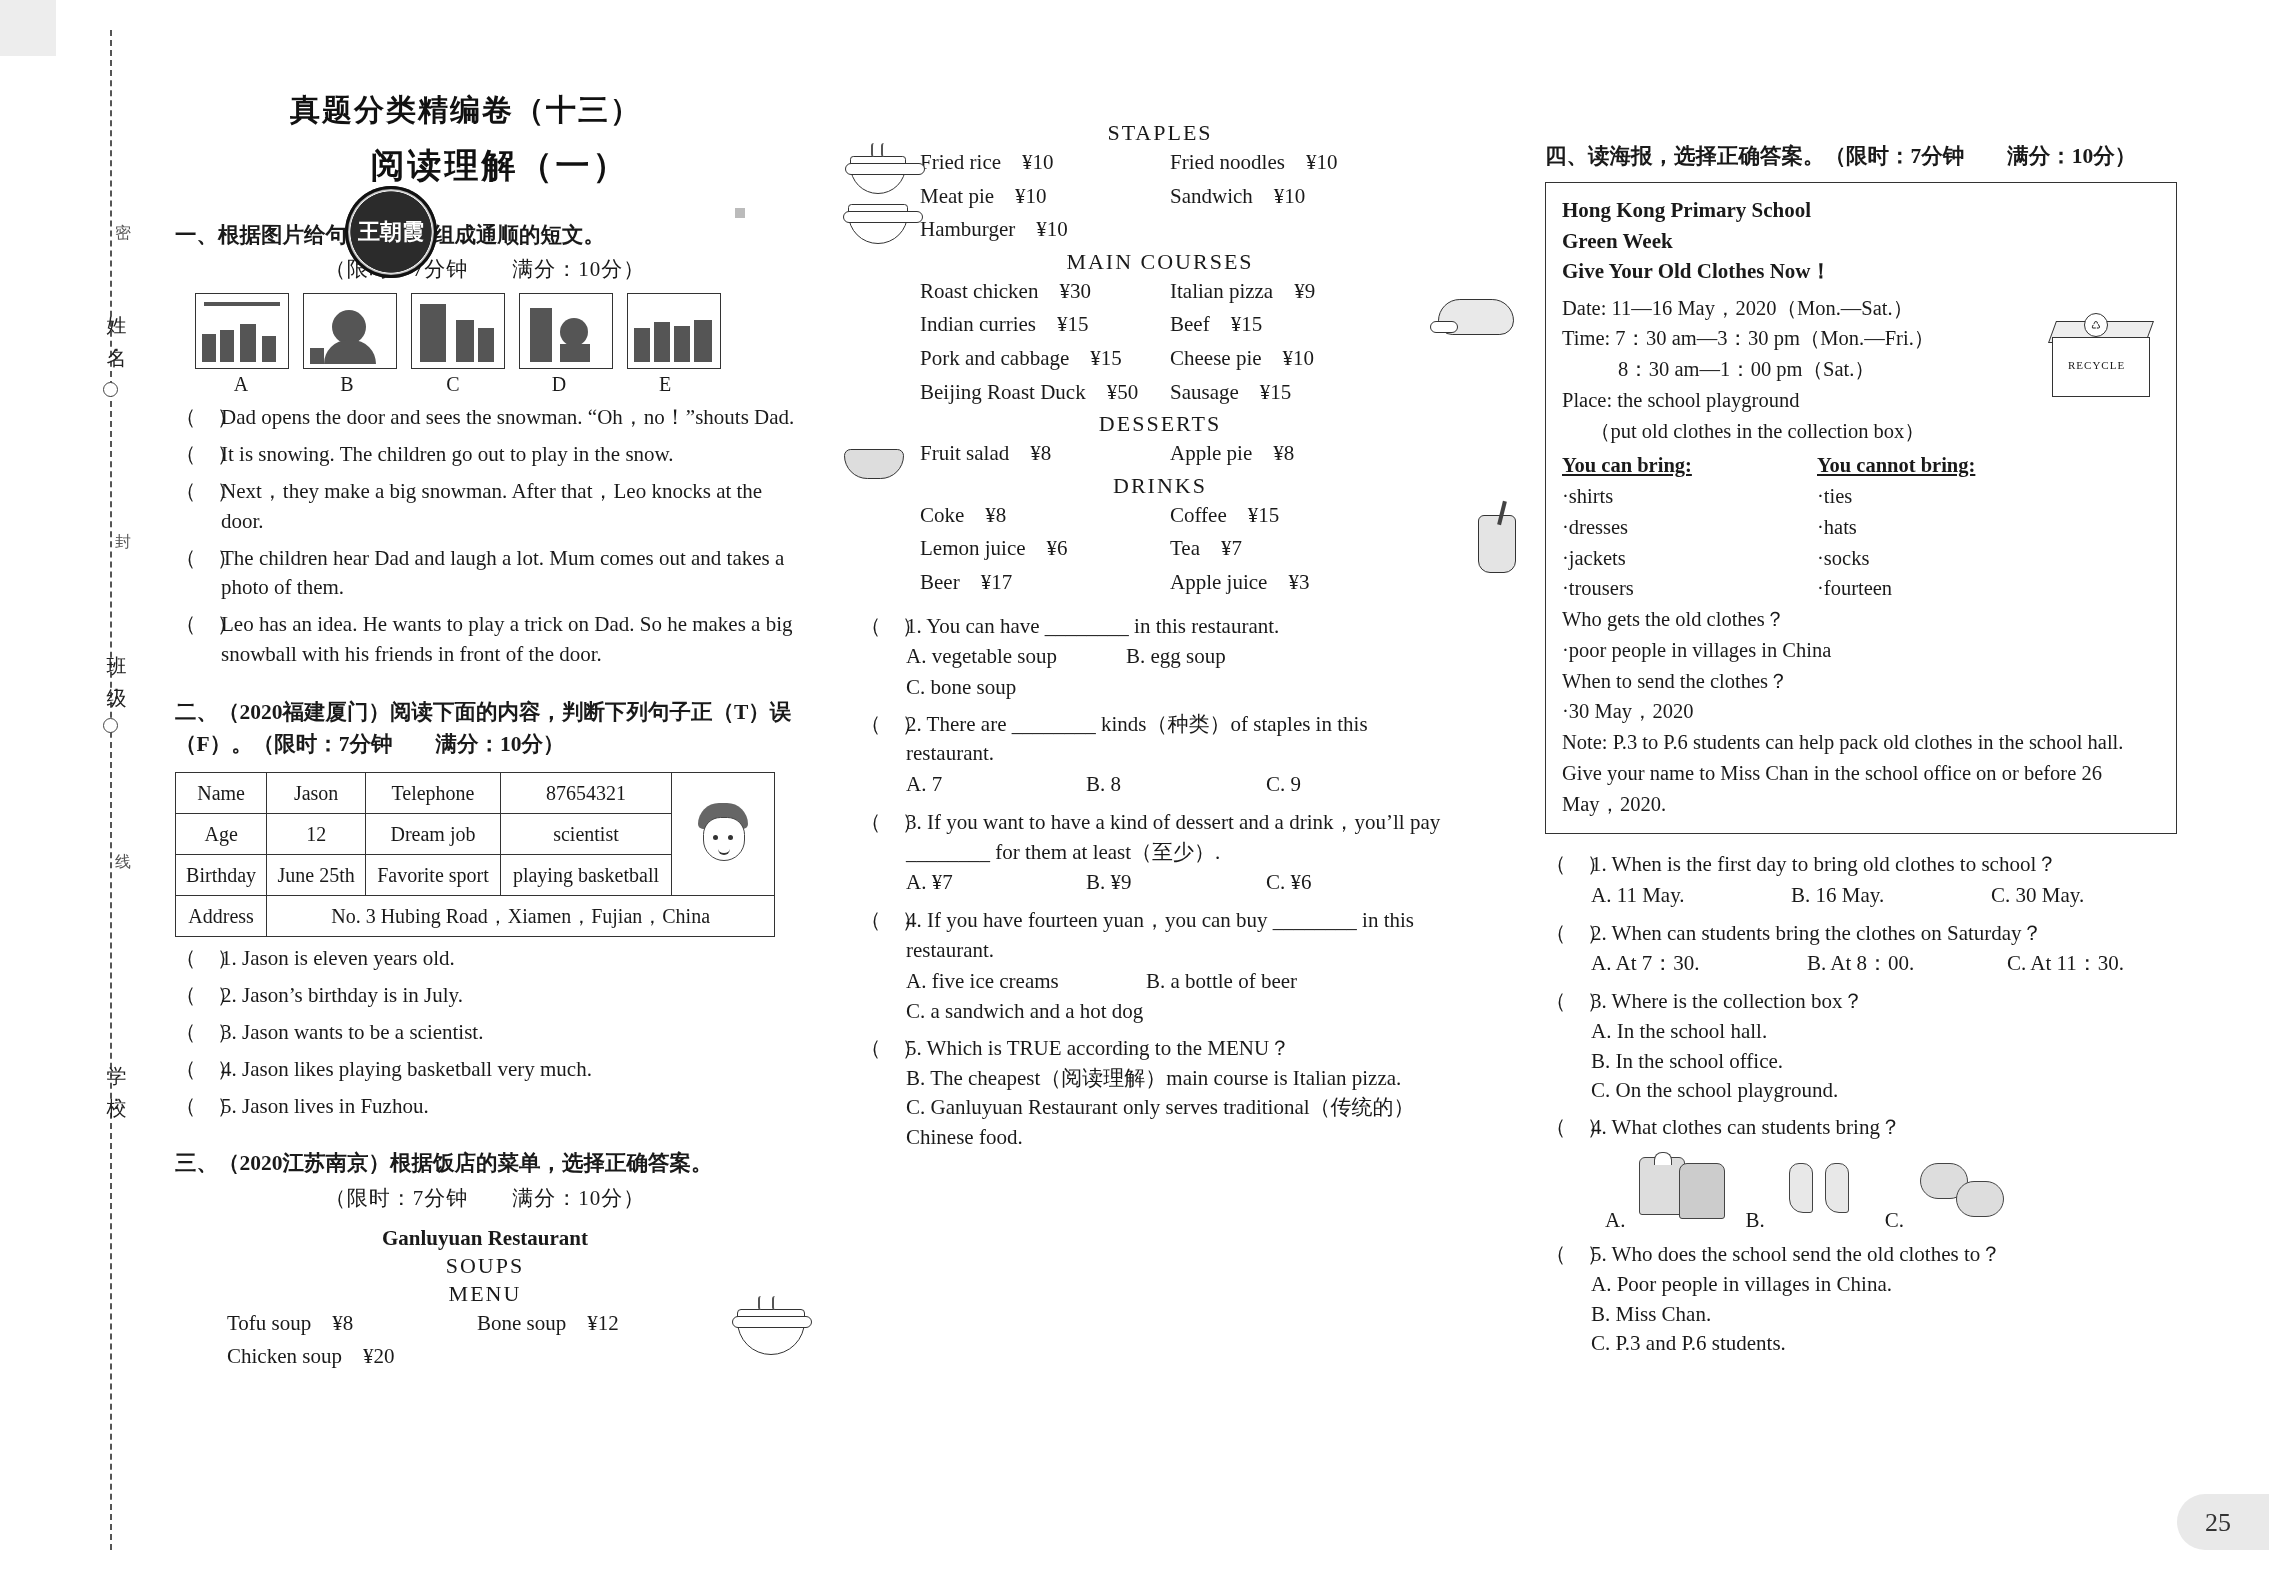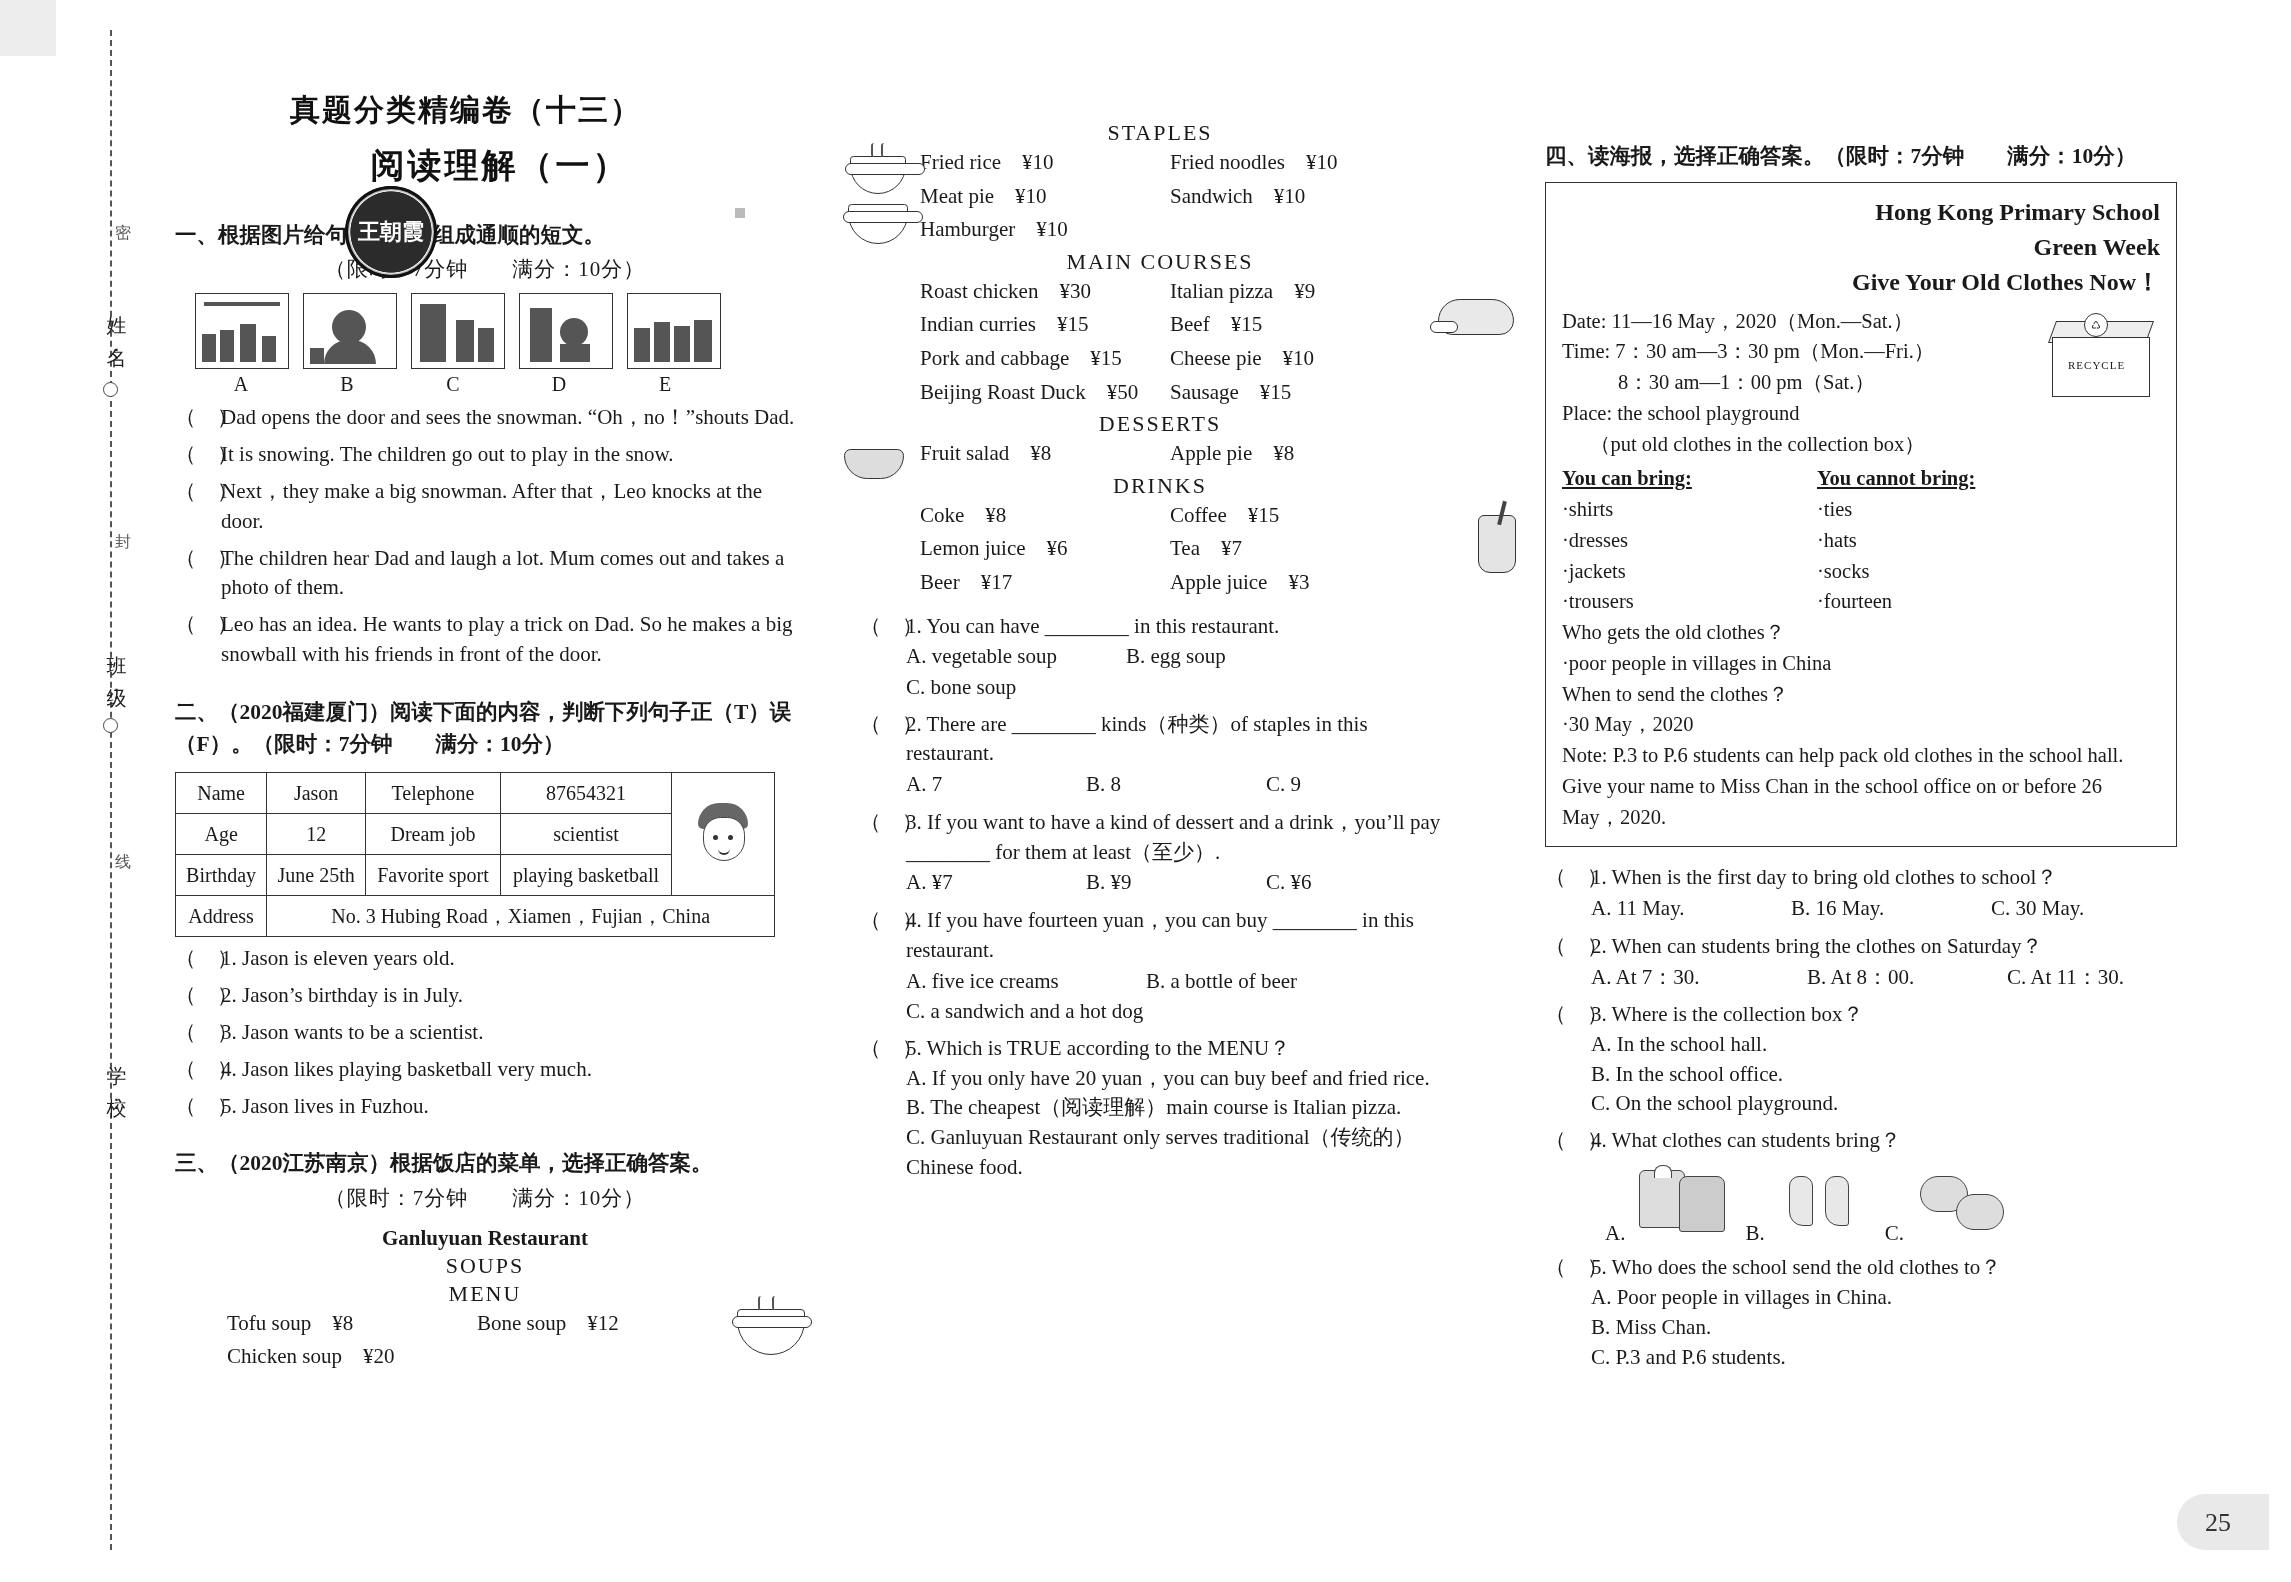--- a/index.html
+++ b/index.html
@@ -104,21 +104,21 @@
   .menu-row{display:flex;font-size:21px;line-height:1.6;margin-left:60px;}
   .menu-row .a{width:250px;}
   .menu-row .b{width:240px;}
   .menu-row.c1{margin-left:52px;}
 
   
   .poster{
     border:1.6px solid #333;margin-top:10px;padding:12px 16px 14px 16px;
     font-size:20.5px;line-height:1.5;position:relative;width:598px;
   }
-  .poster .ctr{text-align:right;font-weight:bold;font-size:24px;line-height:1.45;}
+  .poster .ctr{text-align:left;font-weight:bold;font-size:21px;line-height:1.45;}
   .poster .u{text-decoration:underline;font-weight:bold;}
   .two-col{display:flex;}
   .two-col .left{width:255px;}
   .two-col .right{width:260px;}
   .binbox{
     position:absolute;right:14px;top:128px;width:120px;height:96px;
   }
   .binbox .b1{position:absolute;left:10px;top:26px;width:96px;height:58px;border:1.6px solid #333;background:#fff;}
   .binbox .b2{position:absolute;left:10px;top:10px;width:96px;height:20px;border:1.6px solid #333;background:#eee;transform:skewX(-20deg);}
   .binbox .lbl{position:absolute;left:26px;top:46px;font-size:11px;letter-spacing:1px;}
@@ -447,21 +447,20 @@
     <div class="opts">
       <span style="width:240px;">A. five ice creams</span>
       <span>B. a bottle of beer</span>
     </div>
     <div class="sub">C. a sandwich and a hot dog</div>
 
     <div class="q">
       <span class="paren">（　）</span>
       <span class="body">5. Which is TRUE according to the MENU？</span>
     </div>
-    <div class="sub">A. If you only have 20 yuan，you can buy beef and fried rice.</div>
     <div class="sub">B. The cheapest（阅读理解）main course is Italian pizza.</div>
     <div class="sub">C. Ganluyuan Restaurant only serves traditional（传统的）Chinese food.</div>
   </div>
 
   <div class="col col3" style="top:128px;">
 
     <div class="sec-head" style="margin-top:12px;">四、读海报，选择正确答案。（限时：7分钟　　满分：10分）</div>
 
     <div class="poster">
       <div class="ctr">Hong Kong Primary School</div>

